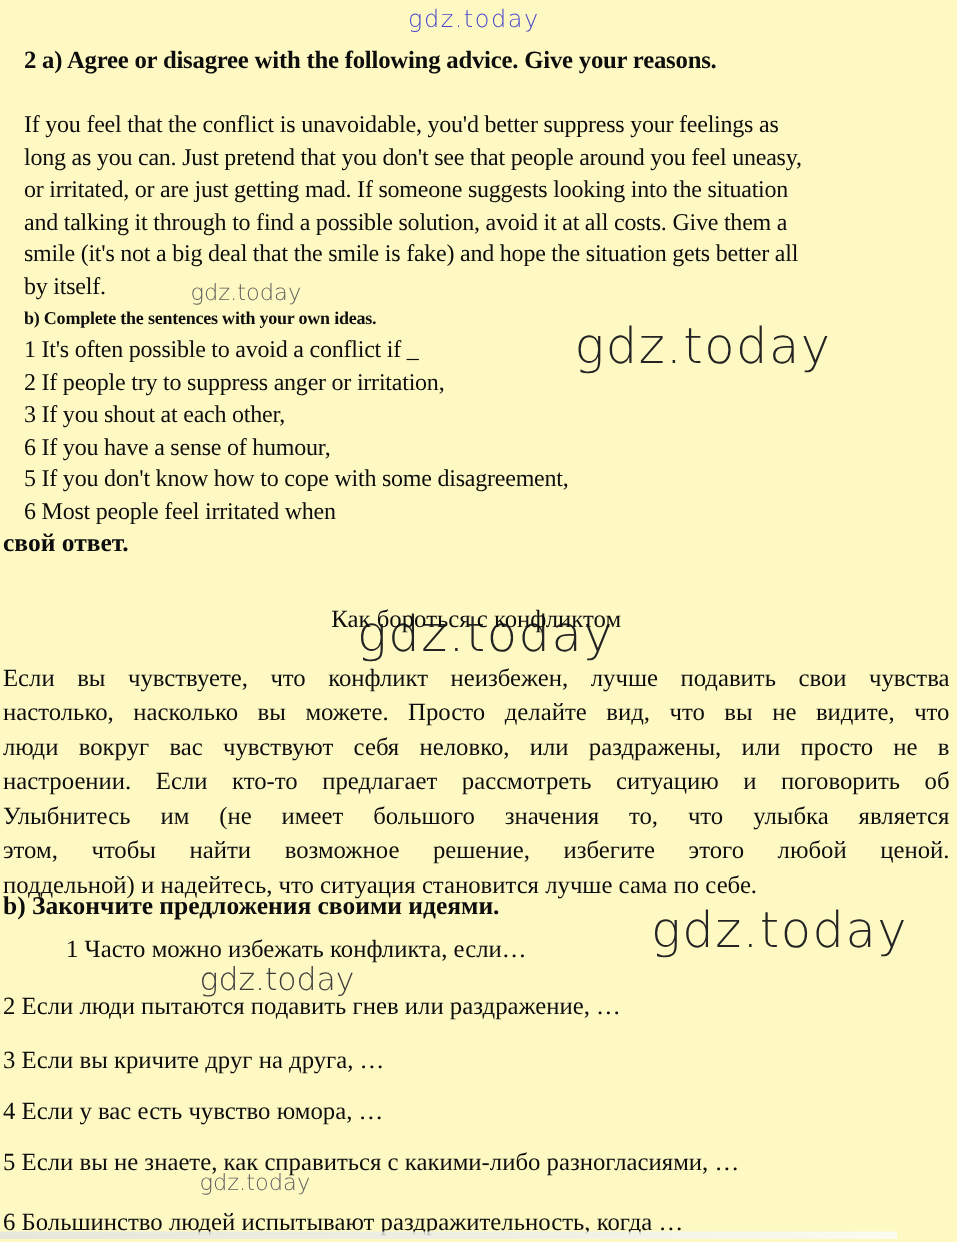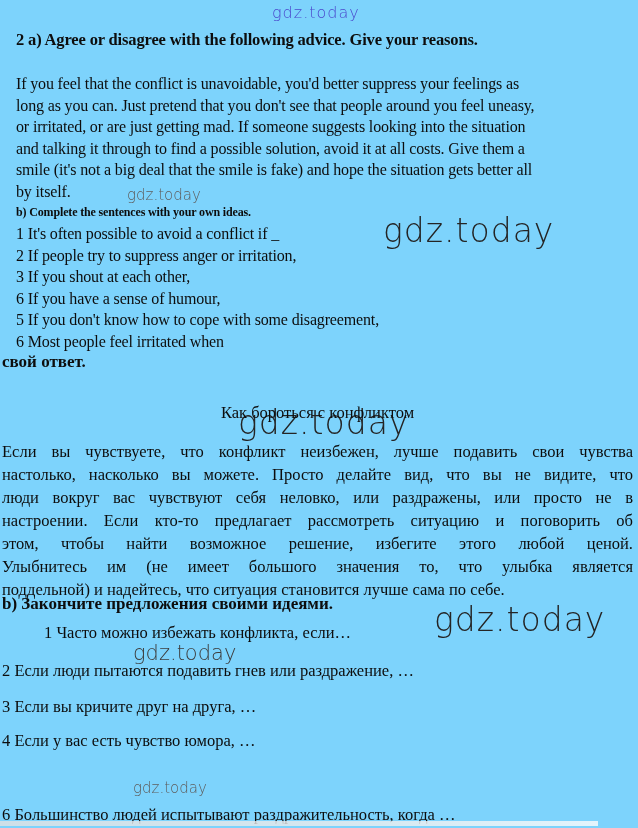--- a/index.html
+++ b/index.html
@@ -1,21 +1,21 @@
 <!DOCTYPE html>
 <html><head>
 <meta charset="utf-8">
 <style>
   html, body { margin: 0; padding: 0; }
   body { background: #ffffff; }
   .page {
     position: relative;
     width: 638px;
     height: 828px;
-    background: #7dd3fc;
+    background: #fef9c3;
     overflow: hidden;
     font-family: "Liberation Serif", serif;
     color: #0d0d0d;
   }
   .abs { position: absolute; }
 
   
   .wm {
     font-family: "DejaVu Sans", sans-serif;
     font-weight: 300;
@@ -94,27 +94,28 @@
     <div>свой ответ.</div>
   </div>
 
   <div class="abs ru ru-subtitle">Как бороться с конфликтом</div>
 
   <div class="abs ru ru-paragraph">
     <div class="jline">Если вы чувствуете, что конфликт неизбежен, лучше подавить свои чувства</div>
     <div class="jline">настолько, насколько вы можете. Просто делайте вид, что вы не видите, что</div>
     <div class="jline">люди вокруг вас чувствуют себя неловко, или раздражены, или просто не в</div>
     <div class="jline">настроении. Если кто-то предлагает рассмотреть ситуацию и поговорить об</div>
+    <div class="jline">Улыбнитесь им (не имеет большого значения то, что улыбка является</div>
     <div class="jline">этом, чтобы найти возможное решение, избегите этого любой ценой.</div>
-    <div class="jline">Улыбнитесь им (не имеет большого значения то, что улыбка является</div>
     <div>поддельной) и надейтесь, что ситуация становится лучше сама по себе.</div>
   </div>
 
   <div class="abs ru ru-heading-b">b) Закончите предложения своими идеями.</div>
 
   <div class="abs ru ru-item-1">1 Часто можно избежать конфликта, если…</div>
   <div class="abs ru ru-item-2">2 Если люди пытаются подавить гнев или раздражение, …</div>
   <div class="abs ru ru-item-3">3 Если вы кричите друг на друга, …</div>
   <div class="abs ru ru-item-4">4 Если у вас есть чувство юмора, …</div>
+  <div class="abs ru ru-item-5">5 Если вы не знаете, как справиться с какими-либо разногласиями, …</div>
   <div class="abs ru ru-item-6">6 Большинство людей испытывают раздражительность, когда …</div>
 
   <div class="abs bottom-smudge"></div>
 </div>
 
 </body></html>

